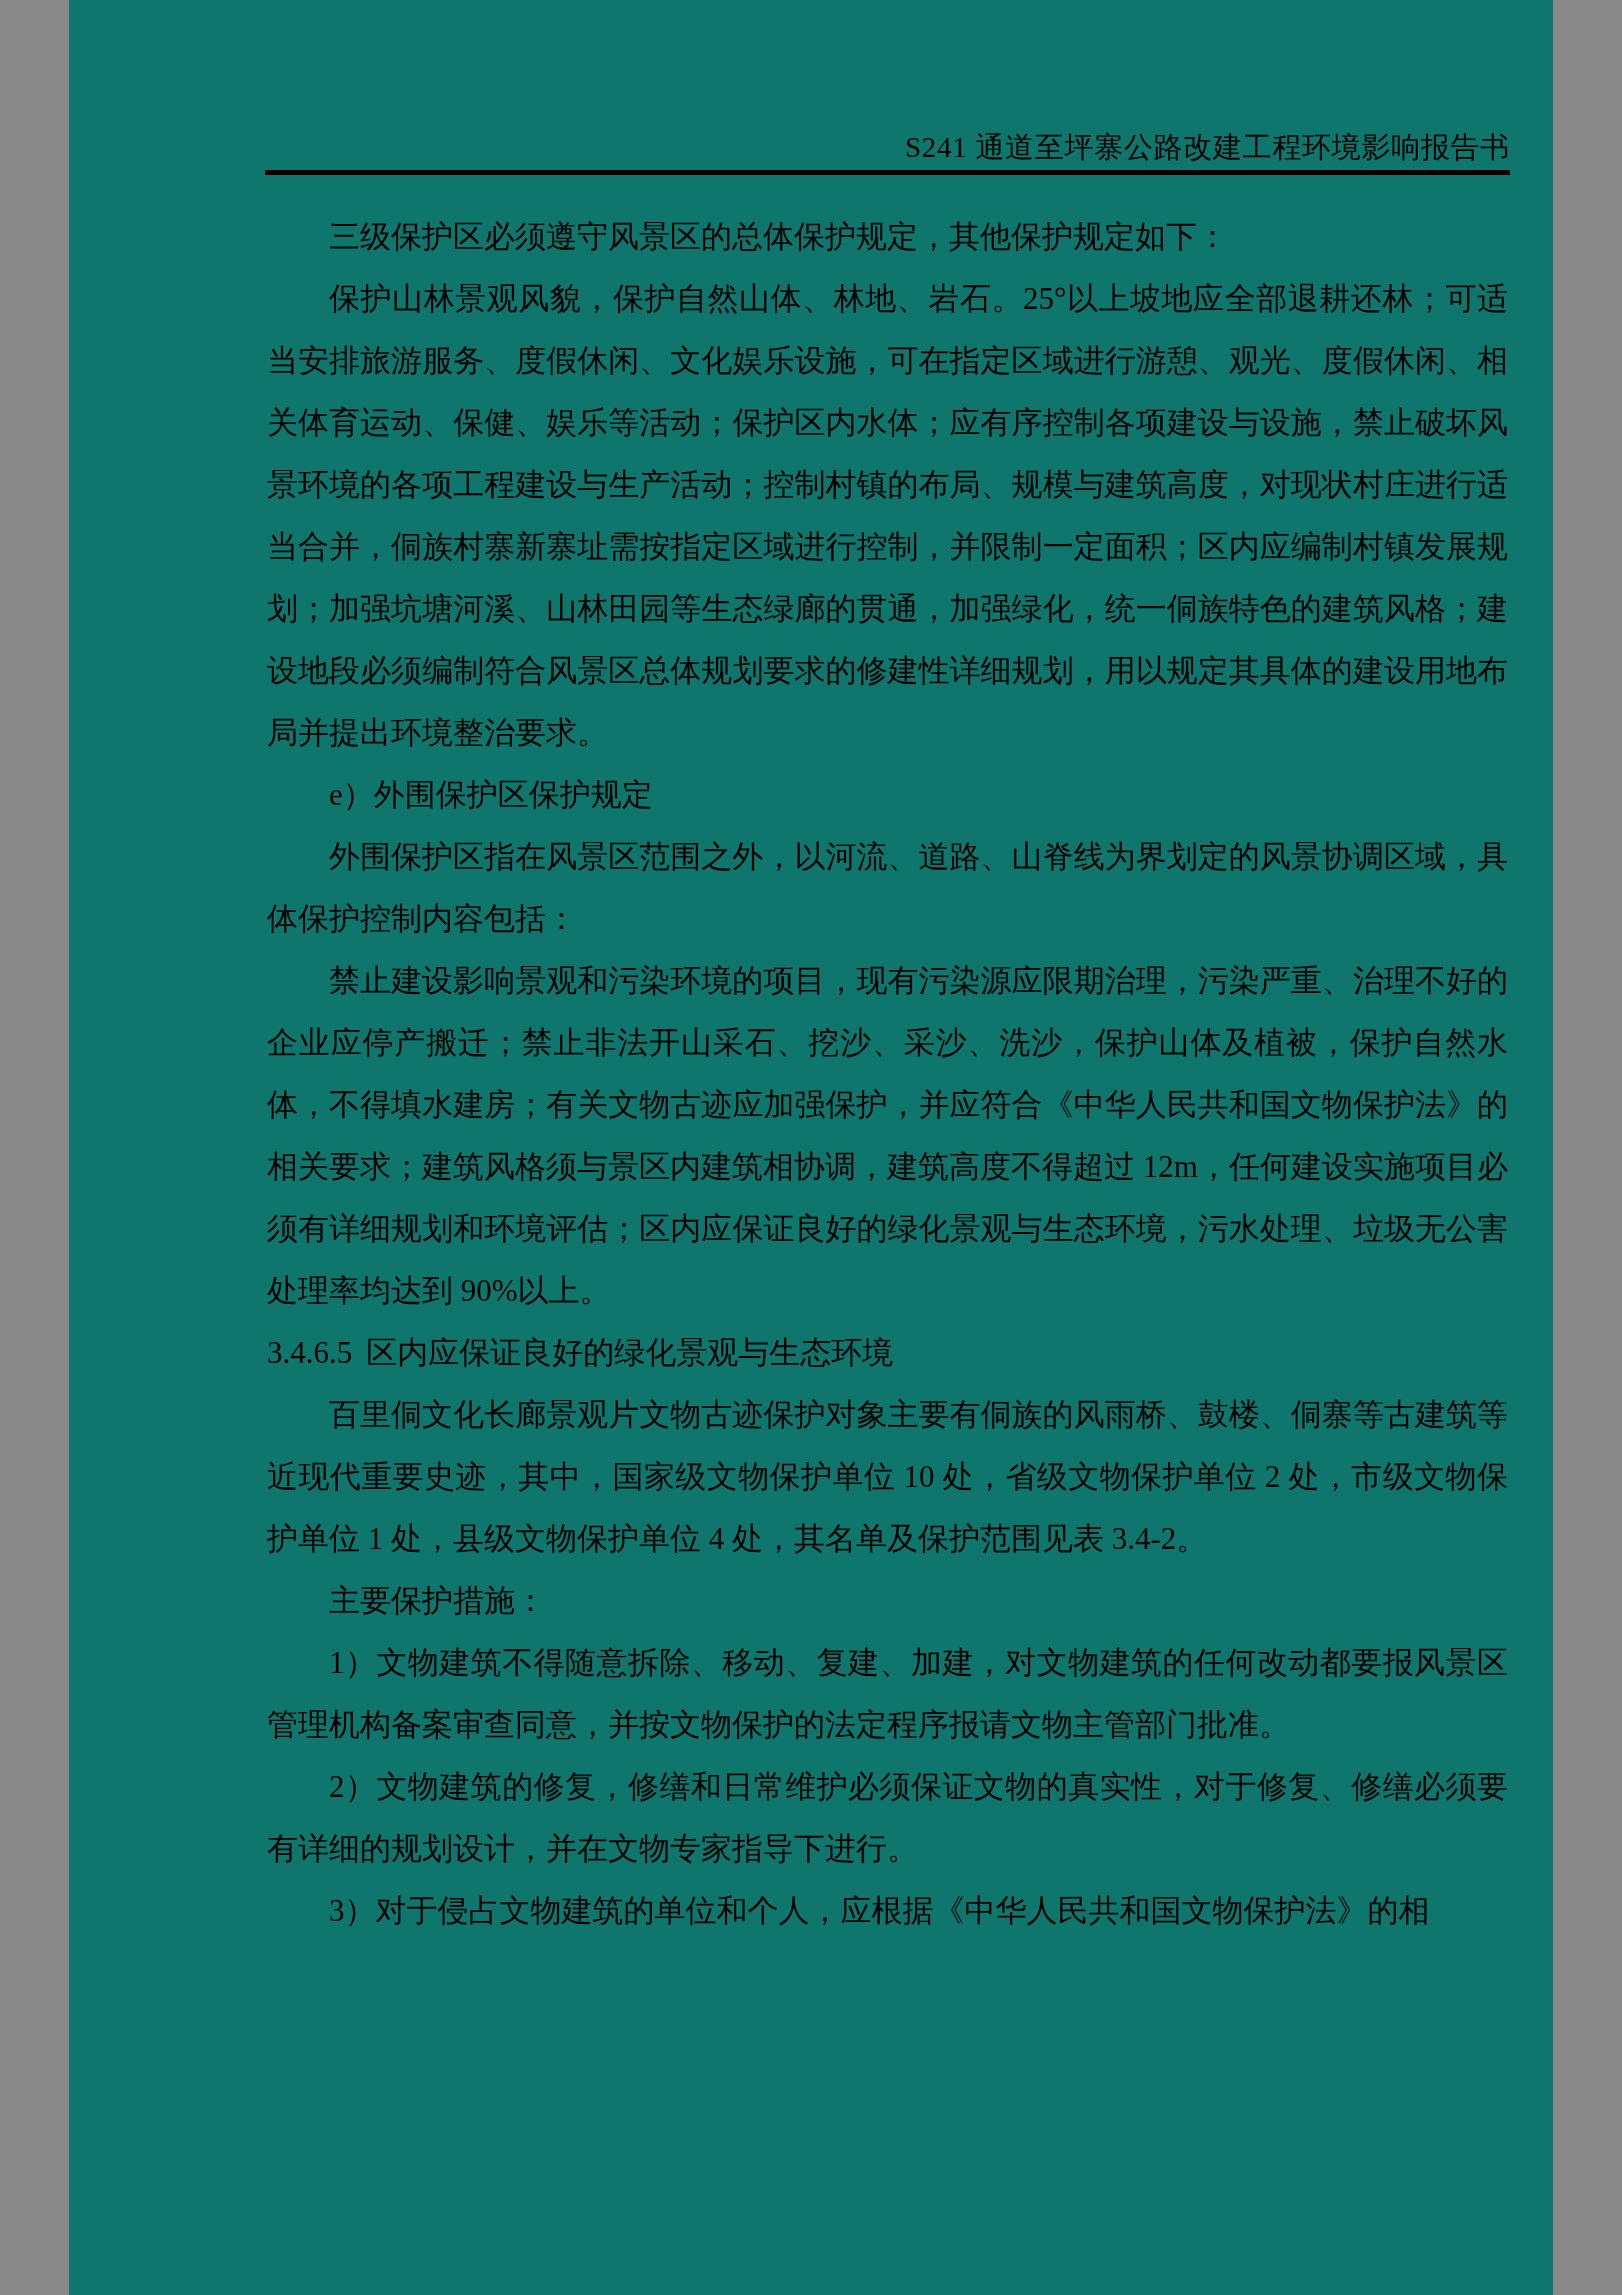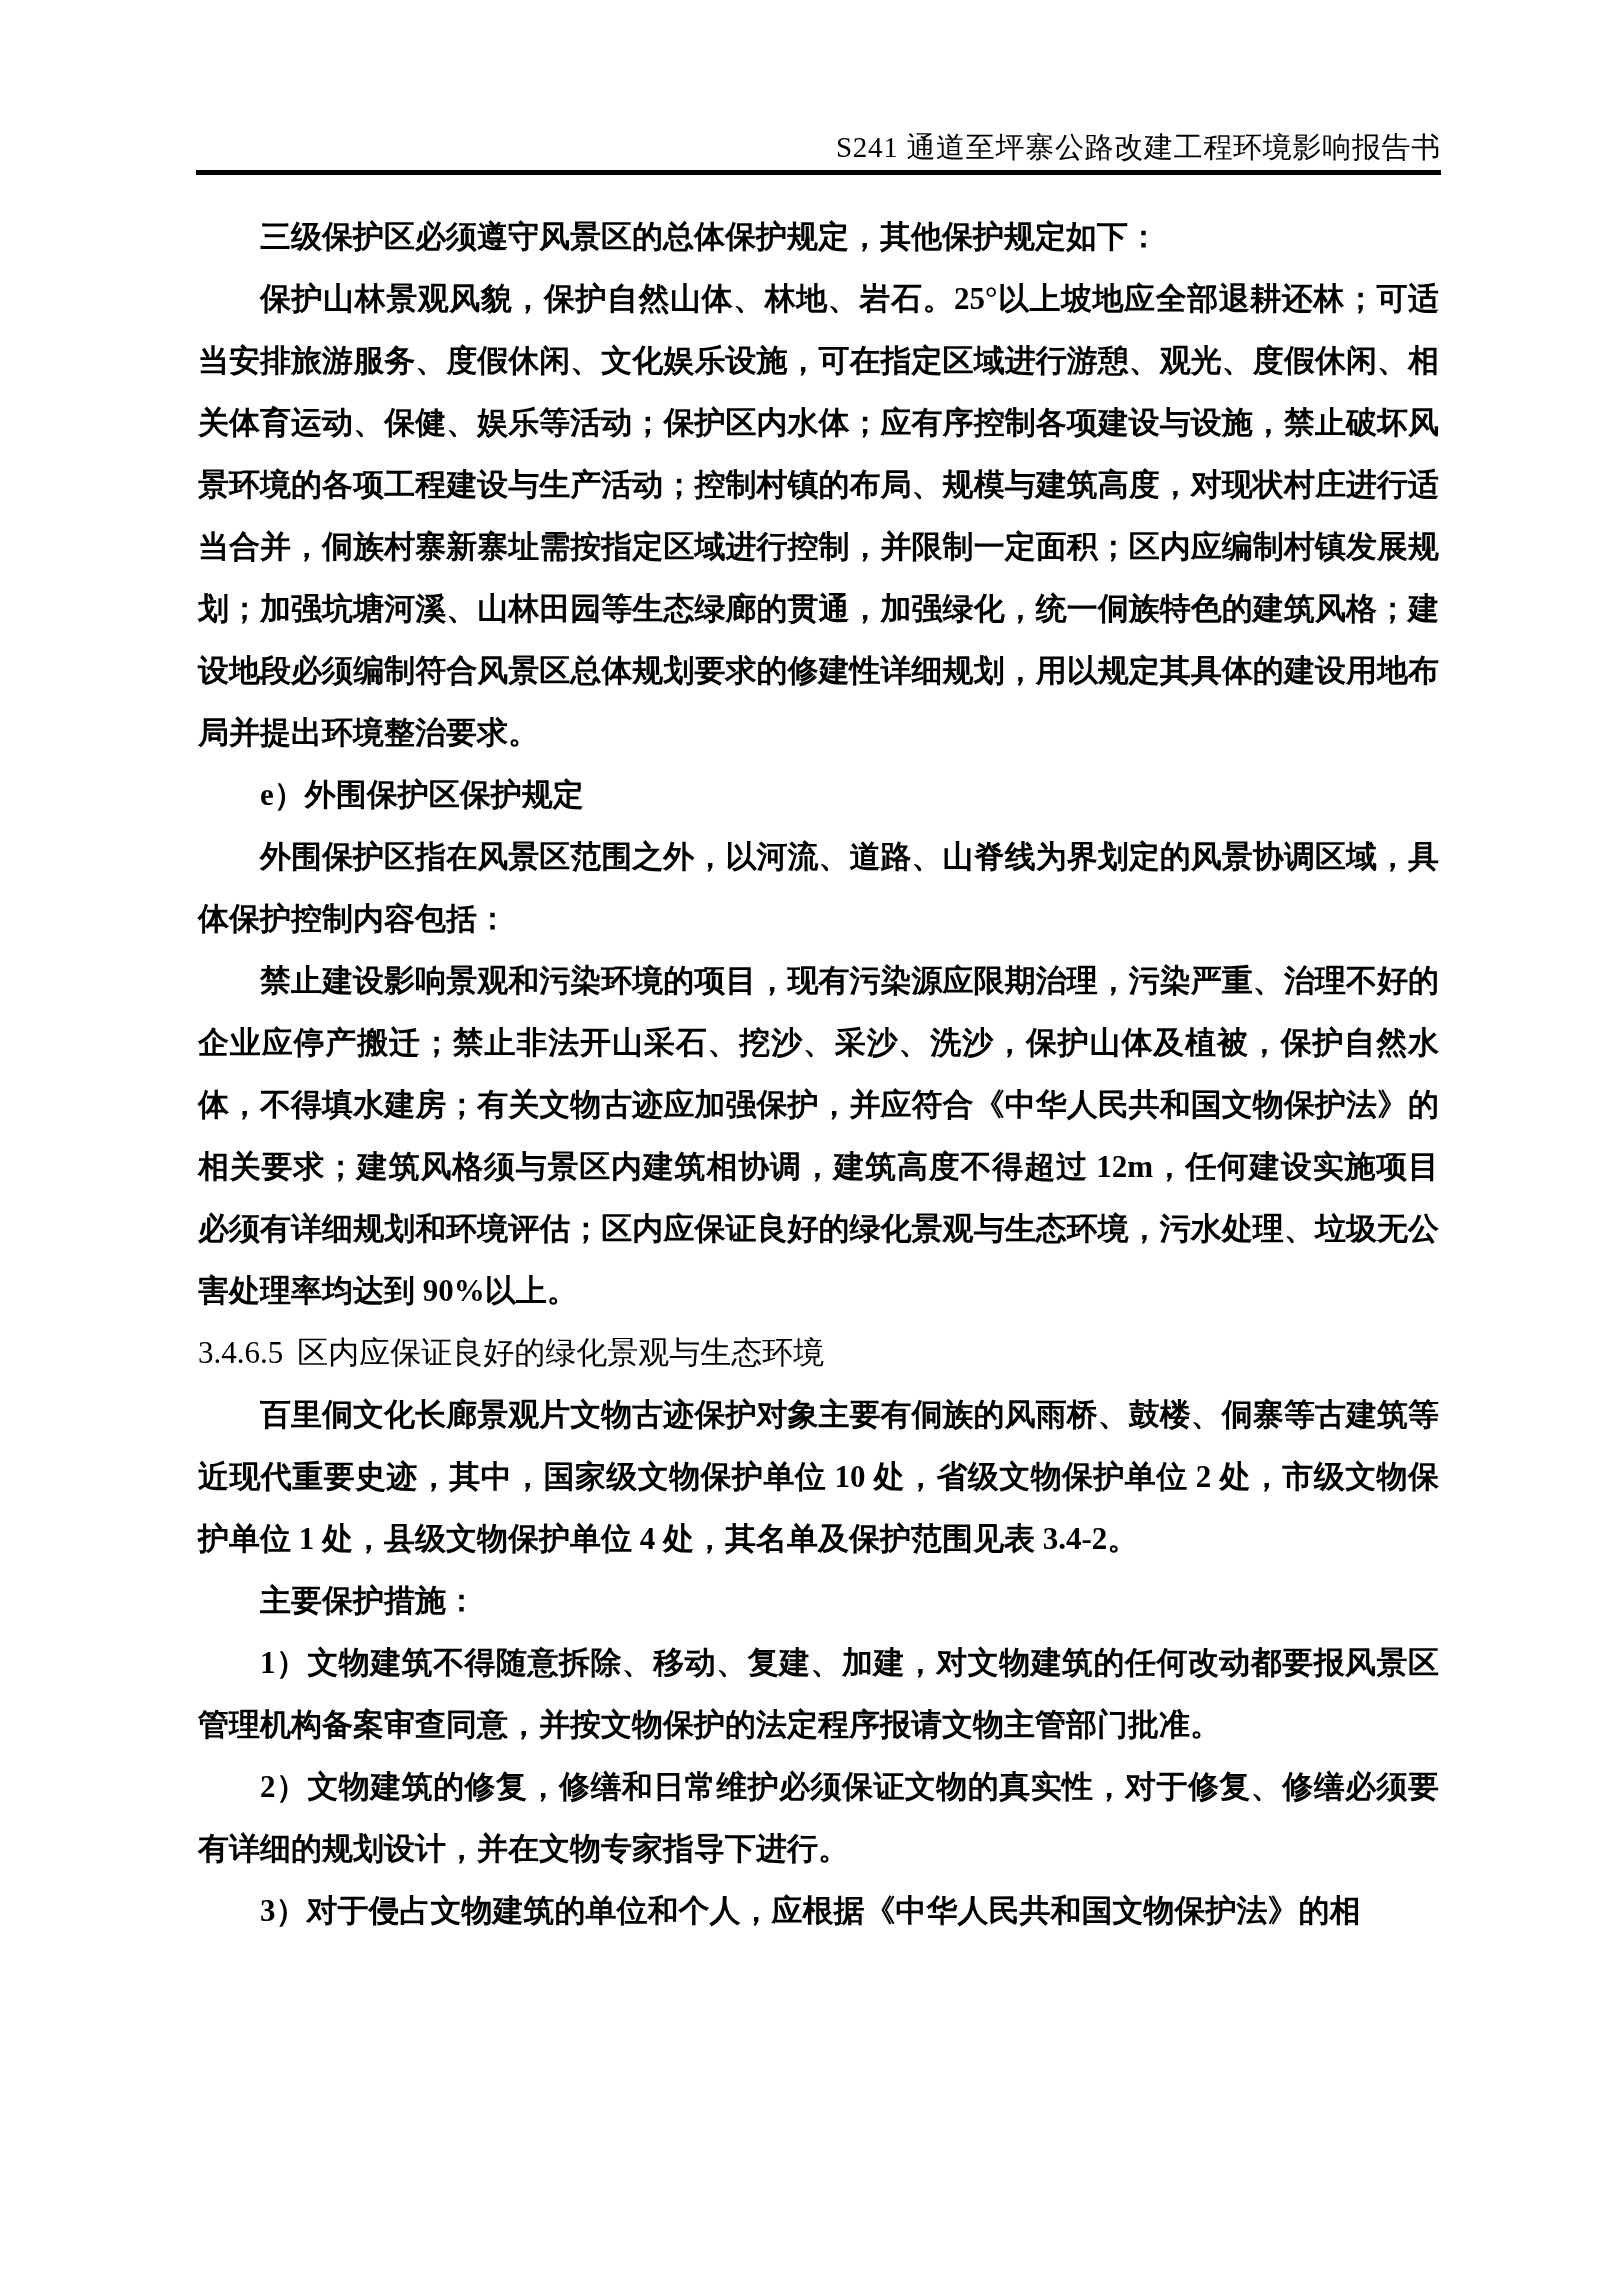--- a/index.html
+++ b/index.html
@@ -2,24 +2,24 @@
 <html lang="zh" style="font-size:10.5px"><head>
 <meta charset="utf-8">
 <style>
   html, body {
     margin: 0;
     padding: 0;
     background: #888;
   }
   .page {
     position: relative;
-    width: 1622px;
+    width: 1484px;
     height: 2295px;
     margin: 0 auto;
-    background: #ffffff;
+    background: #0f766e;
     color: #000000;
     font-family: "Liberation Serif", "DejaVu Serif", serif;
     overflow: hidden;
   }
   
   .page-header {
     position: absolute;
     left: 196px;
     width: 1245px;
     top: 128px;
@@ -38,21 +38,20 @@
     width: 1241px;
     top: 206px;
     font-size: 31px;
     line-height: 62px;
     text-align: justify;
     text-justify: inter-ideograph;
   }
   .para {
     margin: 0;
     text-indent: 62px; 
-    font-weight: bold;
   }
   .heading {
     margin: 0;
     text-indent: 0;
     text-align: left;
     white-space: nowrap;
   }
   .heading .heading-number {
     display: inline-block;
     margin-right: 14px;

